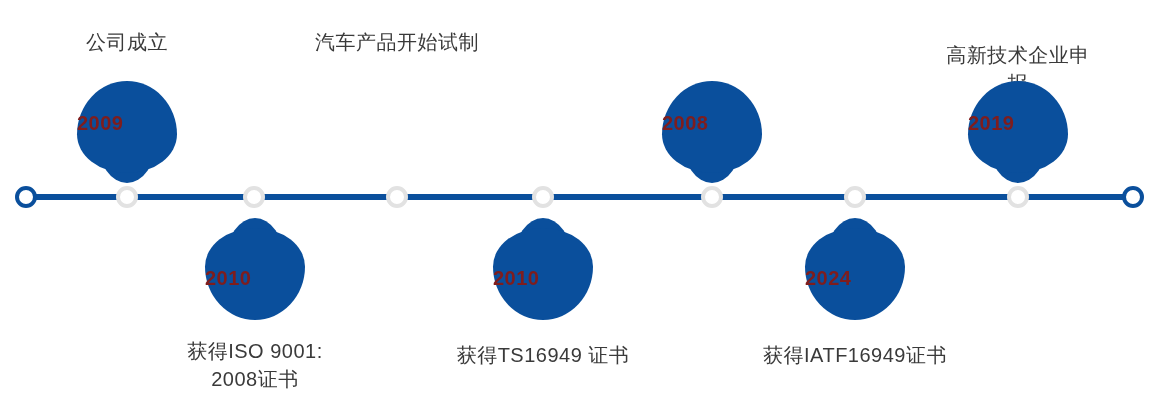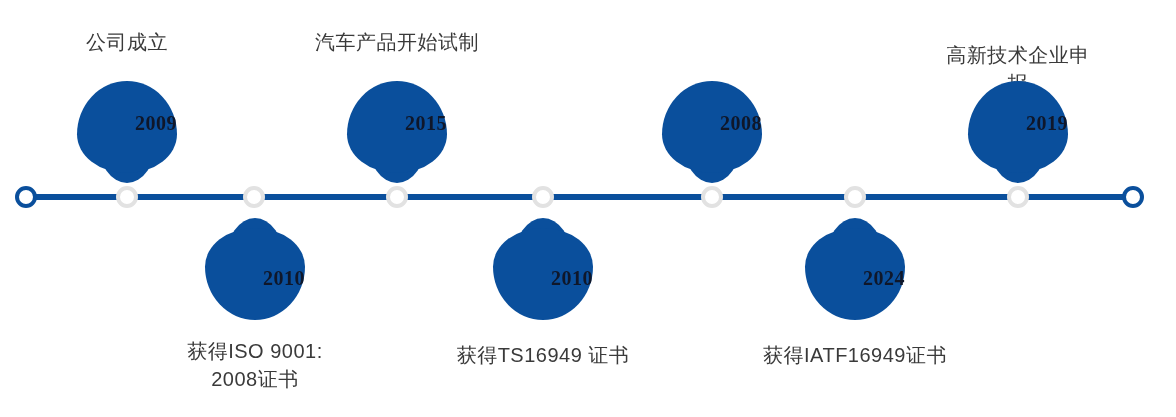--- a/index.html
+++ b/index.html
@@ -81,27 +81,26 @@
     width:58px;height:42px;
     margin-left:-29px;
     background:#0a4f9c;
     border-radius:50% 50% 0 0 / 100% 100% 0 0;
   }
   .pin .year{
     position:absolute;
     left:0;right:0;
     top:50%;
     transform:translateY(-50%);
-    text-align:right;
-    color:#0f172a;
+    text-align:left;
+    color:#7f1d1d;
     font-size:20px;
     font-weight:bold;
     letter-spacing:0.5px;
     z-index:3;
-    font-family:Liberation Serif, serif;
   }
   .pin.down .year{top:46%;}
   .pin.up .year{top:54%;}
 
   
   .caption{
     position:absolute;
     color:#3a3a3a;
     font-size:20px;
     line-height:28px;
@@ -130,25 +129,20 @@
   <div class="tick-node" style="left:1007px"></div>
 
   <div class="caption top" style="left:127px;top:28px">公司成立</div>
   <div class="pin down" style="left:77px;top:81px">
     <div class="tip"></div>
     <div class="bubble"></div>
     <div class="year">2009</div>
   </div>
 
   <div class="caption top" style="left:397px;top:28px">汽车产品开始试制</div>
-  <div class="pin down" style="left:347px;top:81px">
-    <div class="tip"></div>
-    <div class="bubble"></div>
-    <div class="year">2015</div>
-  </div>
 
   <div class="pin down" style="left:662px;top:81px">
     <div class="tip"></div>
     <div class="bubble"></div>
     <div class="year">2008</div>
   </div>
 
   <div class="caption top" style="left:1018px;top:41px">高新技术企业申报</div>
   <div class="pin down" style="left:968px;top:81px">
     <div class="tip"></div>

